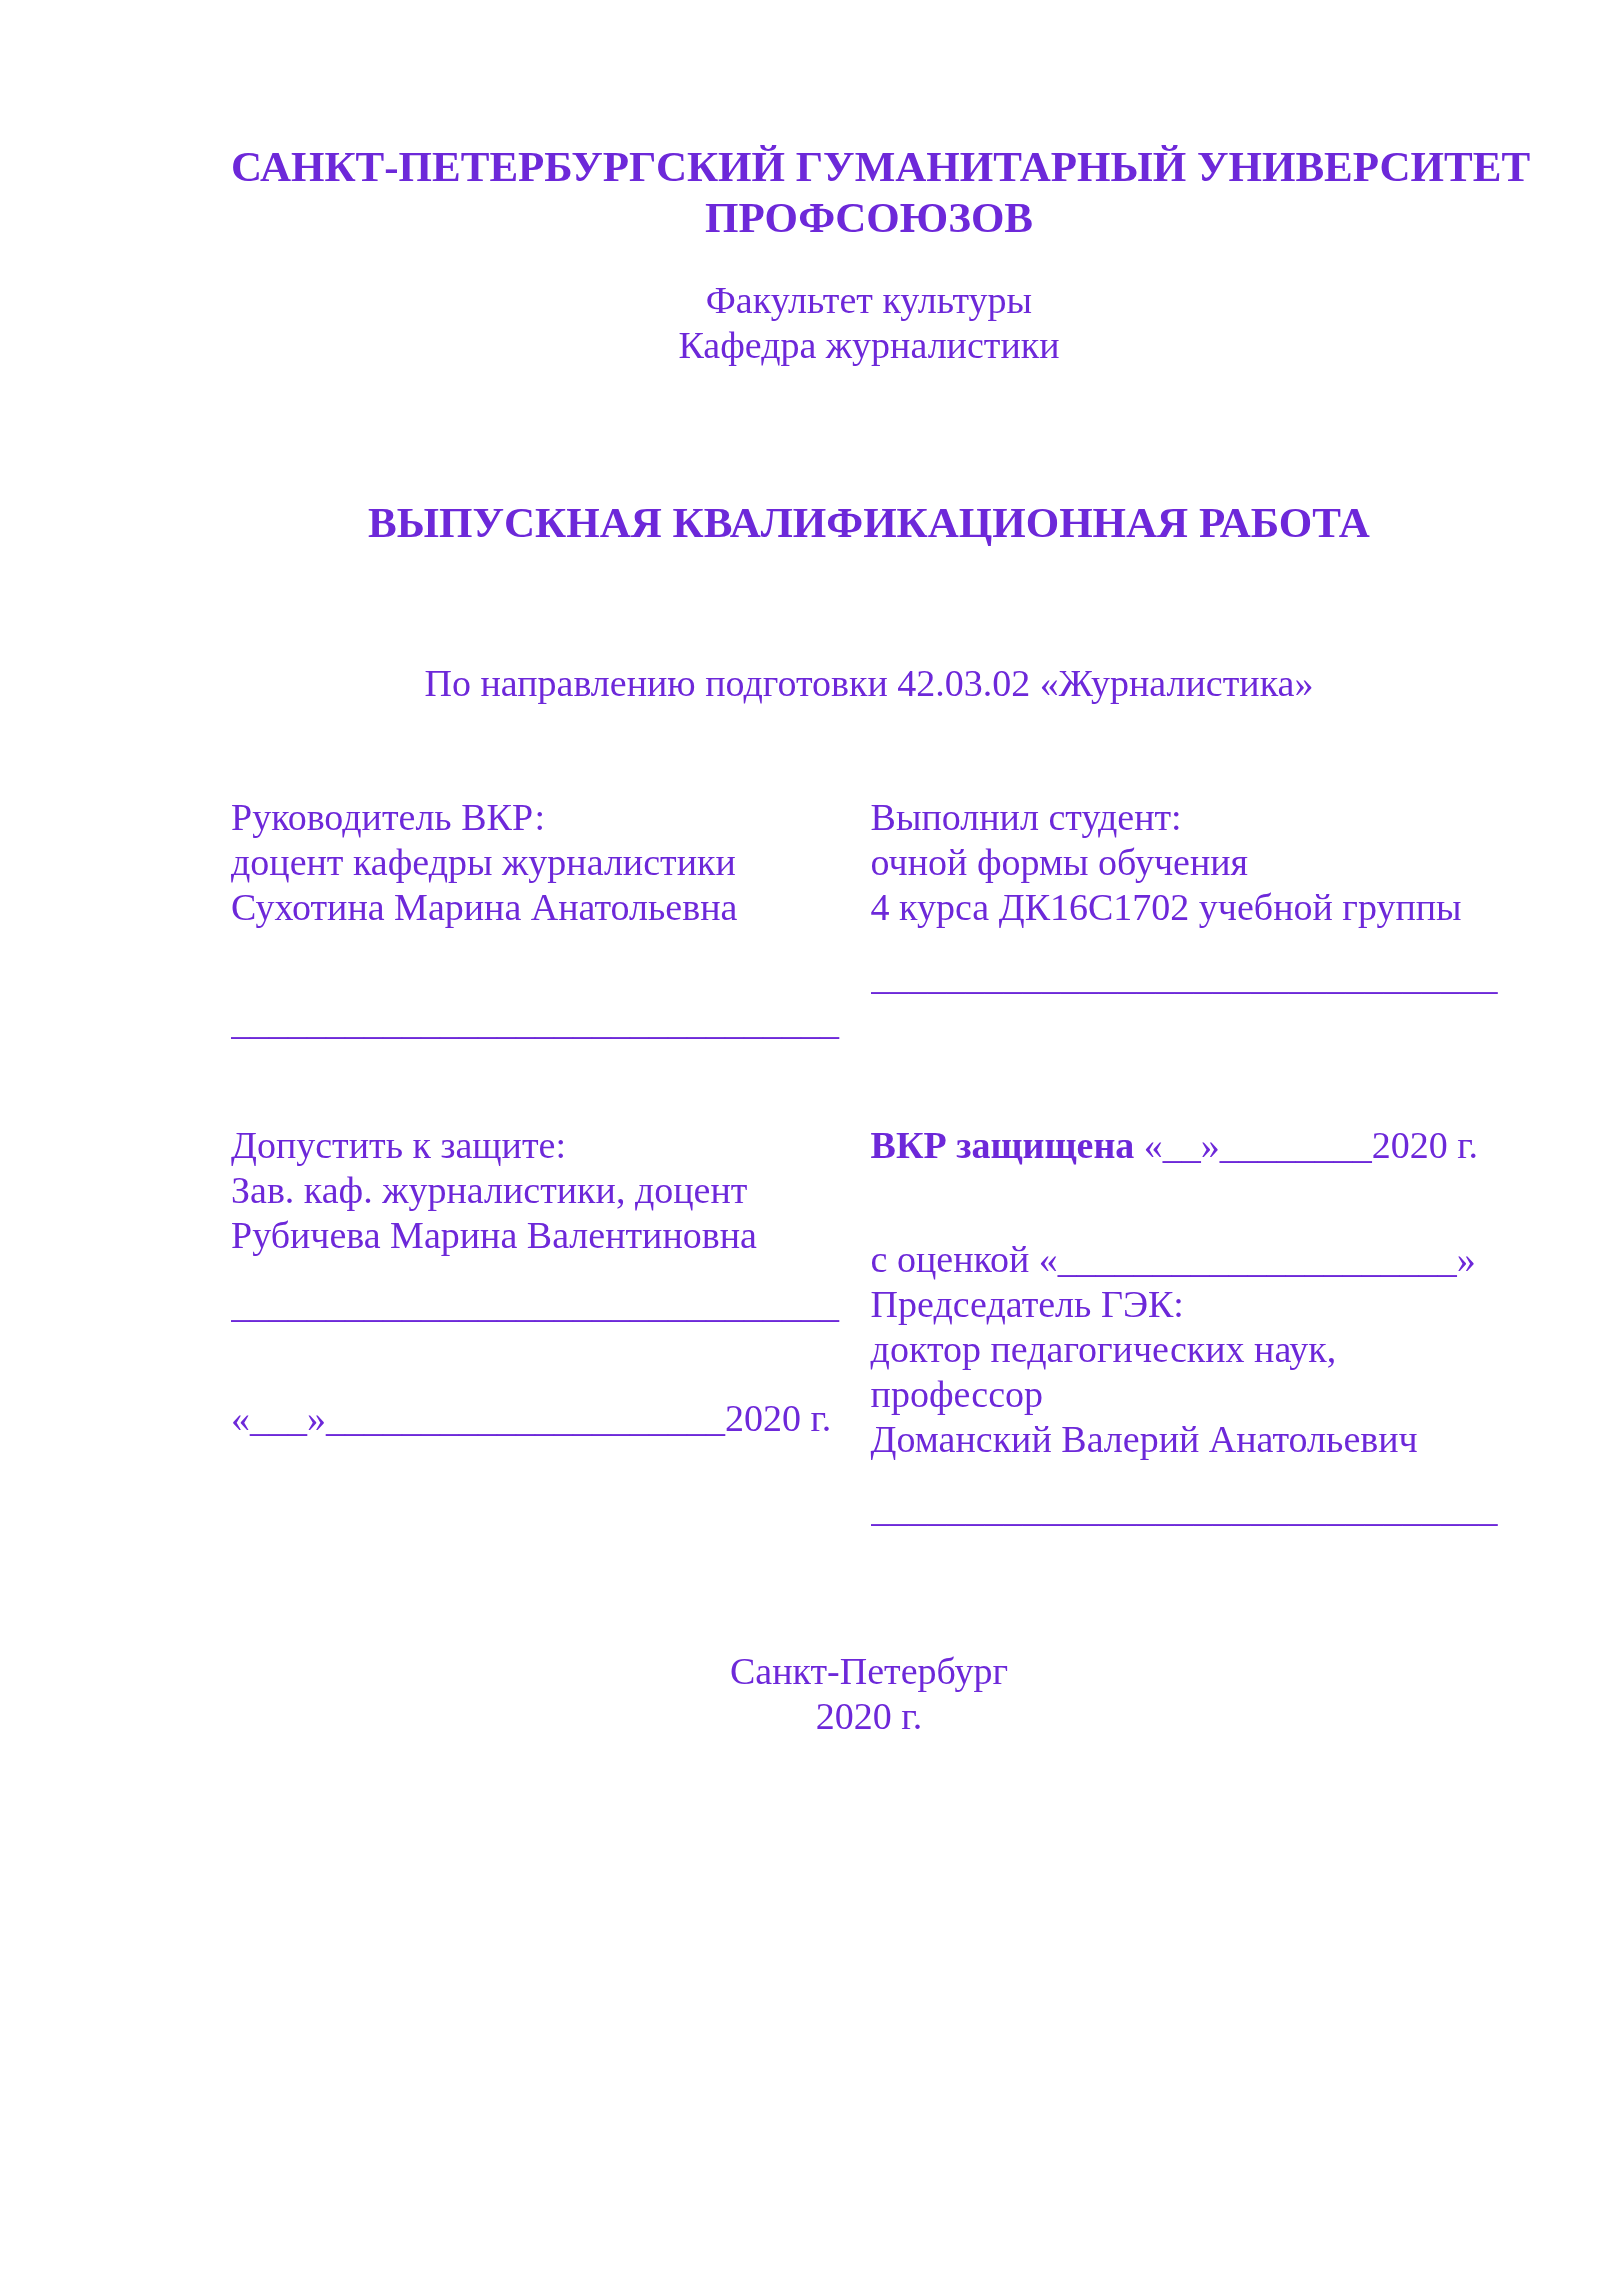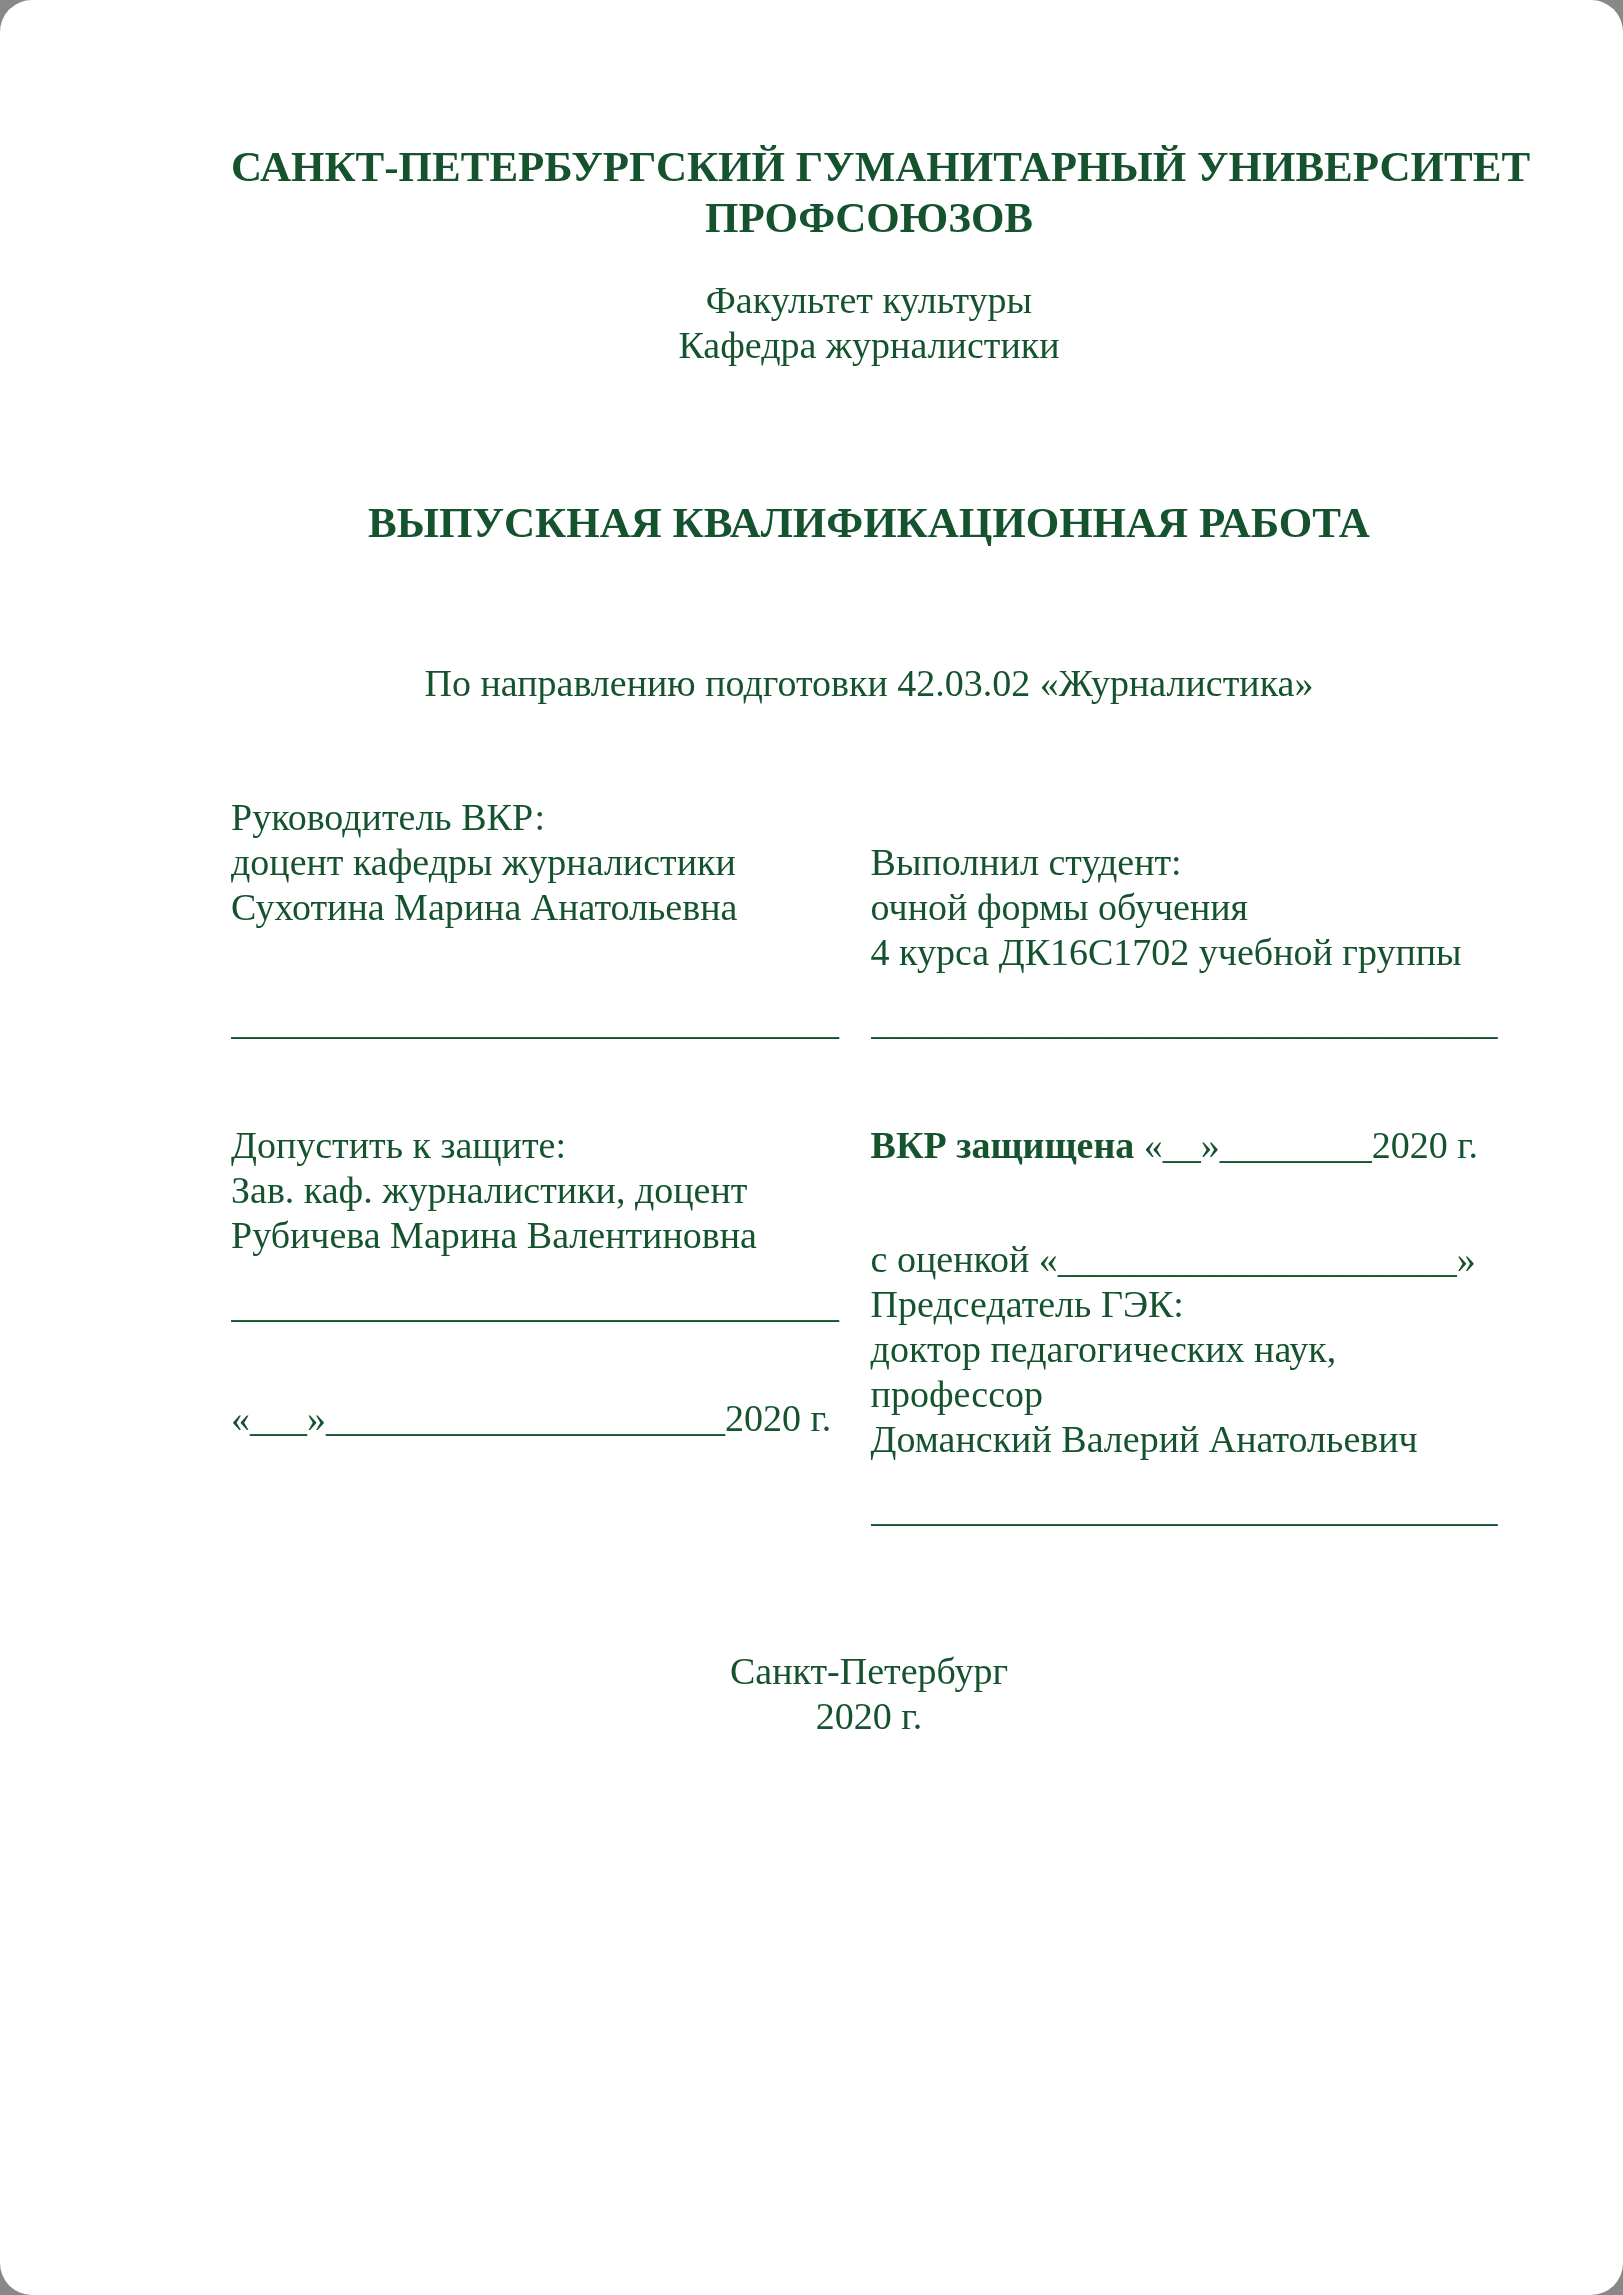--- a/index.html
+++ b/index.html
@@ -4,48 +4,47 @@
 <style>
   html, body { margin: 0; padding: 0; background: #888; }
   * { box-sizing: border-box; }
 
   .page {
     position: relative;
     width: 1623px;
     height: 2295px;
     margin: 0 auto;
     background: #ffffff;
-    color: #14532d;
+    color: #6d28d9;
     font-family: "Liberation Serif", "DejaVu Serif", serif;
     font-size: 38px;
     line-height: 45px;
     padding: 141px 116px 0 231px;
     overflow: hidden;
-    border-radius: 32px;
   }
 
   .center { text-align: center; }
 
   .big {
     font-size: 43px;
     line-height: 51px;
     font-weight: bold;
   }
 
   .faculty-block   { margin-top: 35px; }
   .worktype-block  { margin-top: 129px; }
   .title-block     { margin-top: 35px; }
   .program-block   { margin-top: 113px; }
 
   .cols {
     display: flex;
     flex-direction: row;
     align-items: flex-start;
   }
-  .cols.row-1 { margin-top: 89px; align-items: flex-end; }
+  .cols.row-1 { margin-top: 89px; }
   .cols.row-2 { margin-top: 79px; }
 
   .col-left  { width: 620px; flex: 0 0 auto; }
   .col-gap   { width: 19.6px;  flex: 0 0 auto; }
   .col-right { flex: 1 1 auto; }
 
   .line { min-height: 45px; white-space: nowrap; }
   .line.blank { }
 
   .signature-line {

